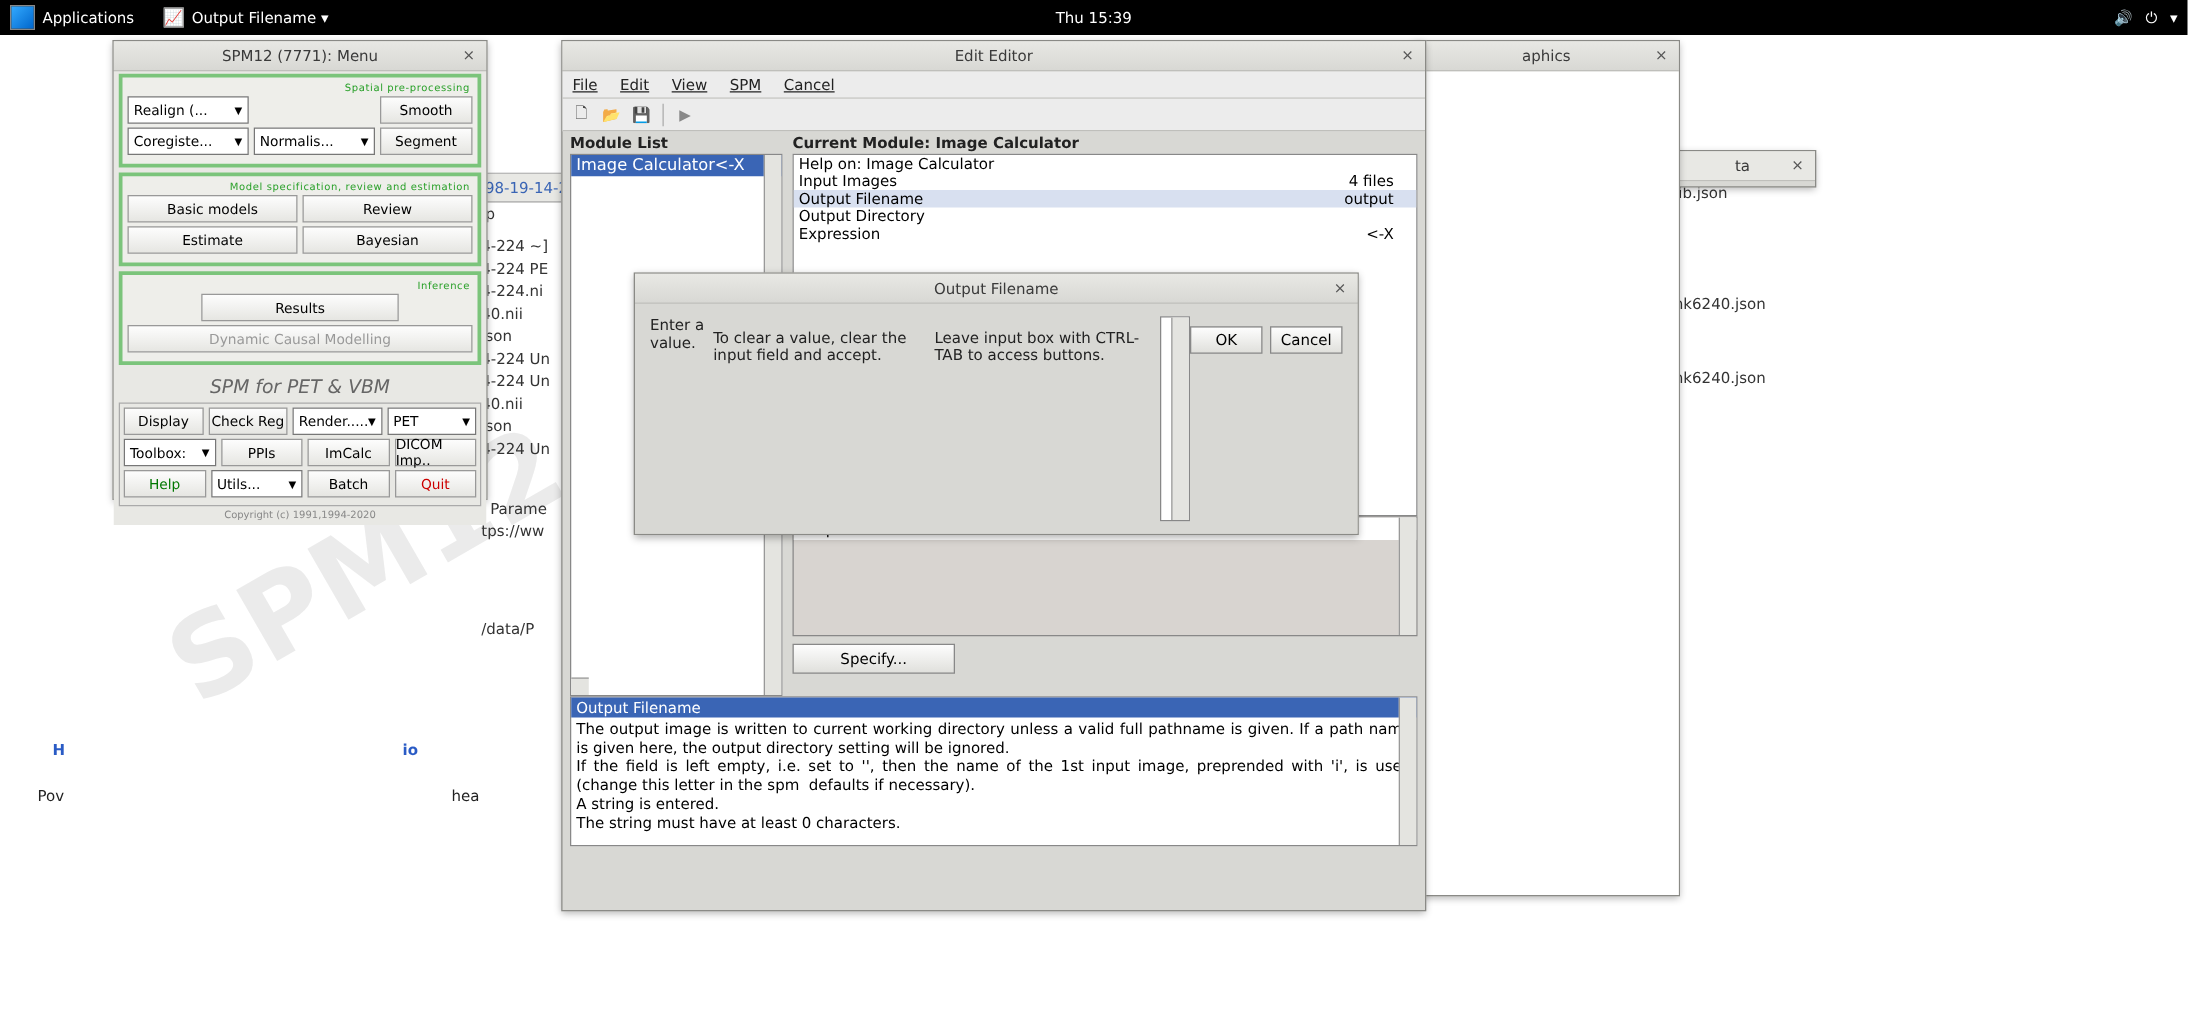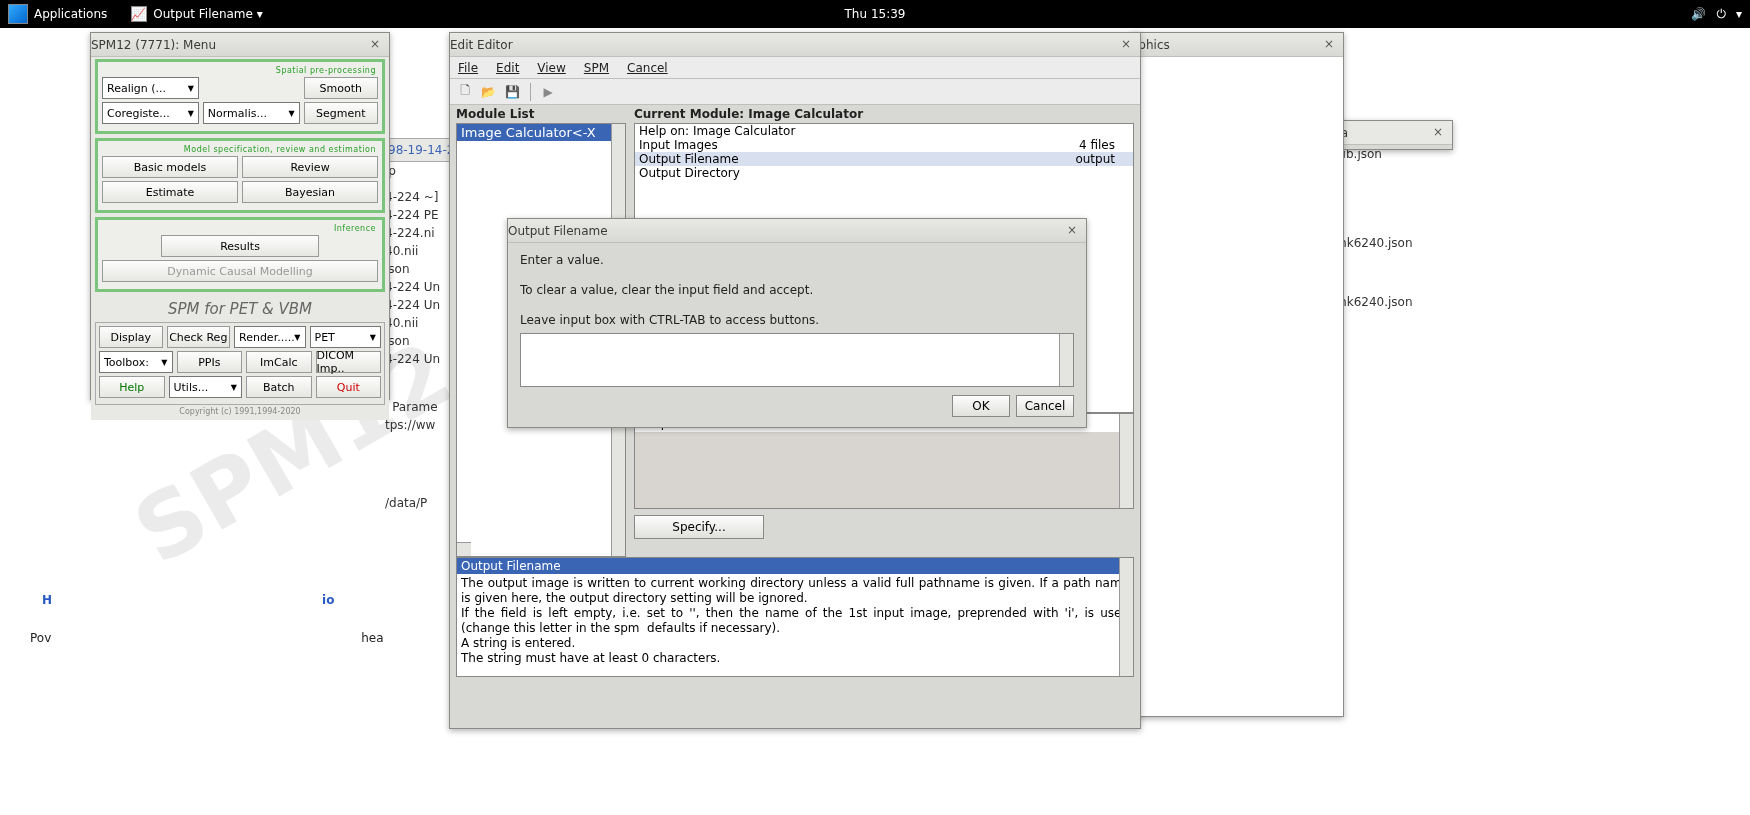--- a/index.html
+++ b/index.html
@@ -4,21 +4,21 @@
 <style>
 *{box-sizing:border-box;margin:0;padding:0;font-family:"DejaVu Sans",Arial,sans-serif;font-size:12px;}
 body{background:#fff;width:1750px;height:815px;overflow:hidden;position:relative;}
 .topbar{position:absolute;top:0;left:0;right:0;height:28px;background:#000;color:#fff;display:flex;align-items:center;padding:0 8px;z-index:5;}
 .topbar .apps{display:flex;align-items:center;gap:6px;justify-content:space-between;}
 .topbar .appicon{width:20px;height:20px;background:linear-gradient(135deg,#3af,#06c);border:1px solid #888;}
 .topbar .matlabicon{width:16px;height:16px;background:#fff;display:inline-flex;align-items:center;justify-content:center;border:1px solid #888;}
 .topbar .center{position:absolute;left:50%;transform:translateX(-50%);}
 .topbar .right{margin-left:auto;display:flex;gap:10px;align-items:center;}
 .window{position:absolute;background:#d8d8d4;border:1px solid #8a8a86;box-shadow:0 2px 6px rgba(0,0,0,.3);}
-.titlebar{height:24px;background:linear-gradient(#e8e8e4,#d8d8d4);display:flex;align-items:center;position:relative;color:#3a3a3a;border-bottom:1px solid #bfbfbb;}
+.titlebar{height:24px;background:linear-gradient(#e8e8e4,#d8d8d4);display:flex;align-items:center;justify-content:center;position:relative;color:#3a3a3a;border-bottom:1px solid #bfbfbb;}
 .titlebar .close{position:absolute;right:6px;top:3px;width:16px;height:16px;display:flex;align-items:center;justify-content:center;color:#555;cursor:pointer;}
 .spm12-win{left:90px;top:32px;width:300px;height:368px;z-index:3;}
 .spm12-body{background:#e8e8e4;padding:2px 4px;}
 .greenpanel{border:3px solid #7bc47b;background:#eeeeea;padding:4px;margin-bottom:4px;}
 .greenpanel .label{font-size:8px;color:#29a029;padding:0 2px;margin-bottom:2px;letter-spacing:.5px;text-align:right;}
 .btnrow{display:flex;gap:4px;margin-bottom:3px;}
 .spmbtn{flex:1;height:22px;background:linear-gradient(#fdfdfd,#e6e6e2);border:1px solid #999;font-size:11px;display:flex;align-items:center;justify-content:center;cursor:pointer;}
 .spmbtn.red{color:#c00;}
 .spmbtn.green{color:#070;}
 .dropdown{flex:1;height:22px;background:#fff;border:1px solid #777;font-size:11px;display:flex;align-items:center;padding:0 4px;cursor:pointer;position:relative;}
@@ -46,21 +46,21 @@
 .param-row{display:flex;justify-content:space-between;padding:0 18px 0 4px;}
 .param-row.sel{background:#d8e0f0;}
 .value-box{height:96px;border:1px solid #888;background:#d8d4d0;position:relative;margin-top:0;}
 .value-box .vtext{padding:2px 6px;background:#fff;}
 .specify-row{padding:6px 0;}
 .specify-btn{width:130px;height:24px;background:linear-gradient(#fdfdfd,#e0e0dc);border:1px solid #888;cursor:pointer;}
 .help-box{height:120px;background:#fff;border:1px solid #888;position:relative;font-size:14px;}
 .help-box .htitle{background:#3a65b5;color:#fff;padding:1px 4px;}
 .help-box .htext{padding:2px 4px;line-height:1.25;}
 .dialog{left:507px;top:218px;width:580px;height:210px;z-index:10;}
-.dialog-body{padding:10px 12px;background:#d8d8d4;height:calc(100% - 24px);display:flex;flex-direction:column;}
+.dialog-body{padding:10px 12px;background:#d8d8d4;height:calc(100% - 24px);display:flex;flex-direction:row;}
 .dialog-text{margin-bottom:6px;color:#222;}
 .dialog-input-wrap{flex:1;background:#fff;border:1px solid #888;position:relative;padding:2px 18px 2px 4px;}
 .dialog-input{width:100%;border:none;outline:none;font-size:14px;font-family:inherit;}
 .dialog-btns{display:flex;justify-content:flex-end;gap:6px;margin-top:8px;}
 .dialog-btns button{width:58px;height:22px;background:linear-gradient(#fdfdfd,#e0e0dc);border:1px solid #888;cursor:pointer;}
 .bg-term{position:absolute;left:385px;top:138px;width:80px;height:400px;z-index:0;font-family:monospace;font-size:13px;color:#333;line-height:1.5;overflow:hidden;}
 .bg-brand{position:absolute;left:42px;top:550px;z-index:0;color:#2a5bc5;font-weight:bold;font-size:60px;font-family:Georgia,serif;}
 .bg-brand2{position:absolute;left:30px;top:618px;z-index:0;color:#222;font-size:26px;}
 .bg-right{position:absolute;left:1335px;top:140px;width:120px;z-index:0;font-family:monospace;font-size:13px;color:#333;line-height:2.4;}
 .rightwin{position:absolute;left:1335px;top:120px;width:118px;height:30px;z-index:0;}
@@ -172,20 +172,24 @@
               <span>4 files</span>
             </div>
           <div class="param-row sel">
               <span>Output Filename</span>
               <span>output</span>
             </div>
           <div class="param-row">
               <span>Output Directory</span>
               <span></span>
             </div>
+          <div class="param-row">
+              <span>Expression</span>
+              <span>&lt;-X</span>
+            </div>
           <div class="scroll"></div>
         </div>
         <div class="value-box">
           <div class="vtext">output</div>
           <div class="scroll" style="position:absolute;right:0;top:0;bottom:0;width:14px;background:#e4e4e0;border-left:1px solid #999;"></div>
         </div>
         <div class="specify-row">
           <button class="specify-btn">Specify...</button>
         </div>
       </div>

